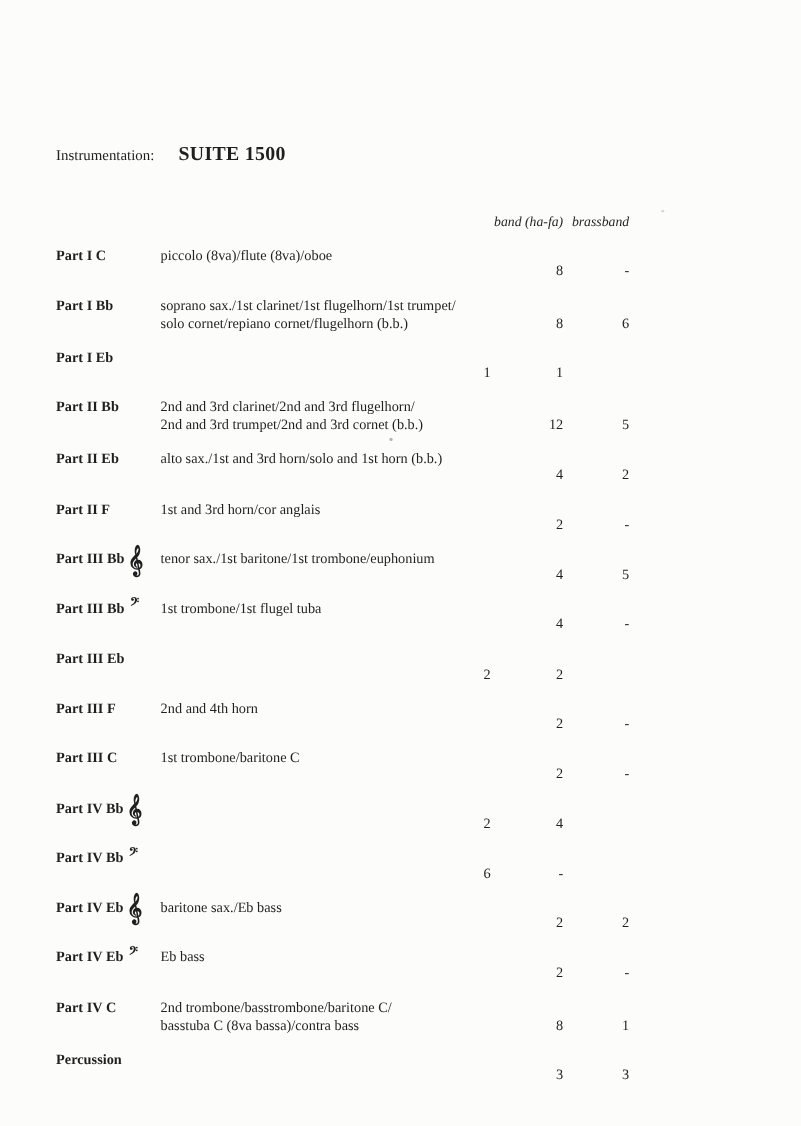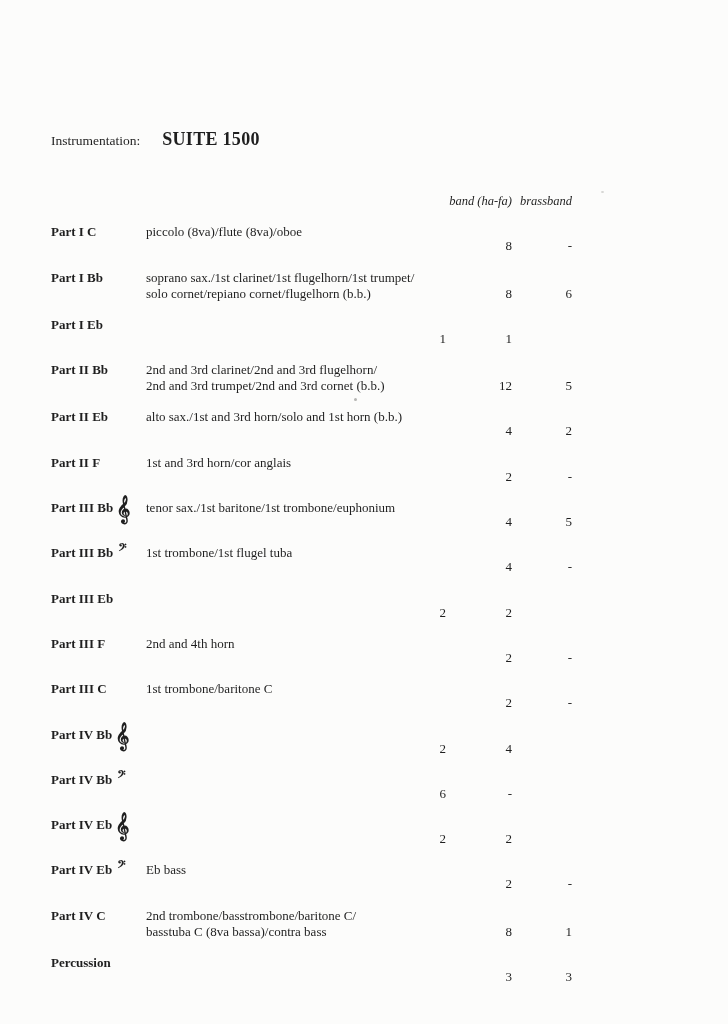--- a/index.html
+++ b/index.html
@@ -190,20 +190,21 @@
     </div>
 
     <div class="trow">
       <div class="cell-part"><span>Part IV Bb</span><span class="clef clef-bass">𝄢</span></div>
       <div class="cell-num">6</div>
       <div class="cell-num">-</div>
     </div>
 
     <div class="trow">
       <div class="cell-part"><span>Part IV Eb</span><span class="clef clef-treble">𝄞</span></div>
+      <div class="cell-desc">baritone sax./Eb bass</div>
       <div class="cell-num">2</div>
       <div class="cell-num">2</div>
     </div>
 
     <div class="trow">
       <div class="cell-part"><span>Part IV Eb</span><span class="clef clef-bass">𝄢</span></div>
       <div class="cell-desc">Eb bass</div>
       <div class="cell-num">2</div>
       <div class="cell-num">-</div>
     </div>

